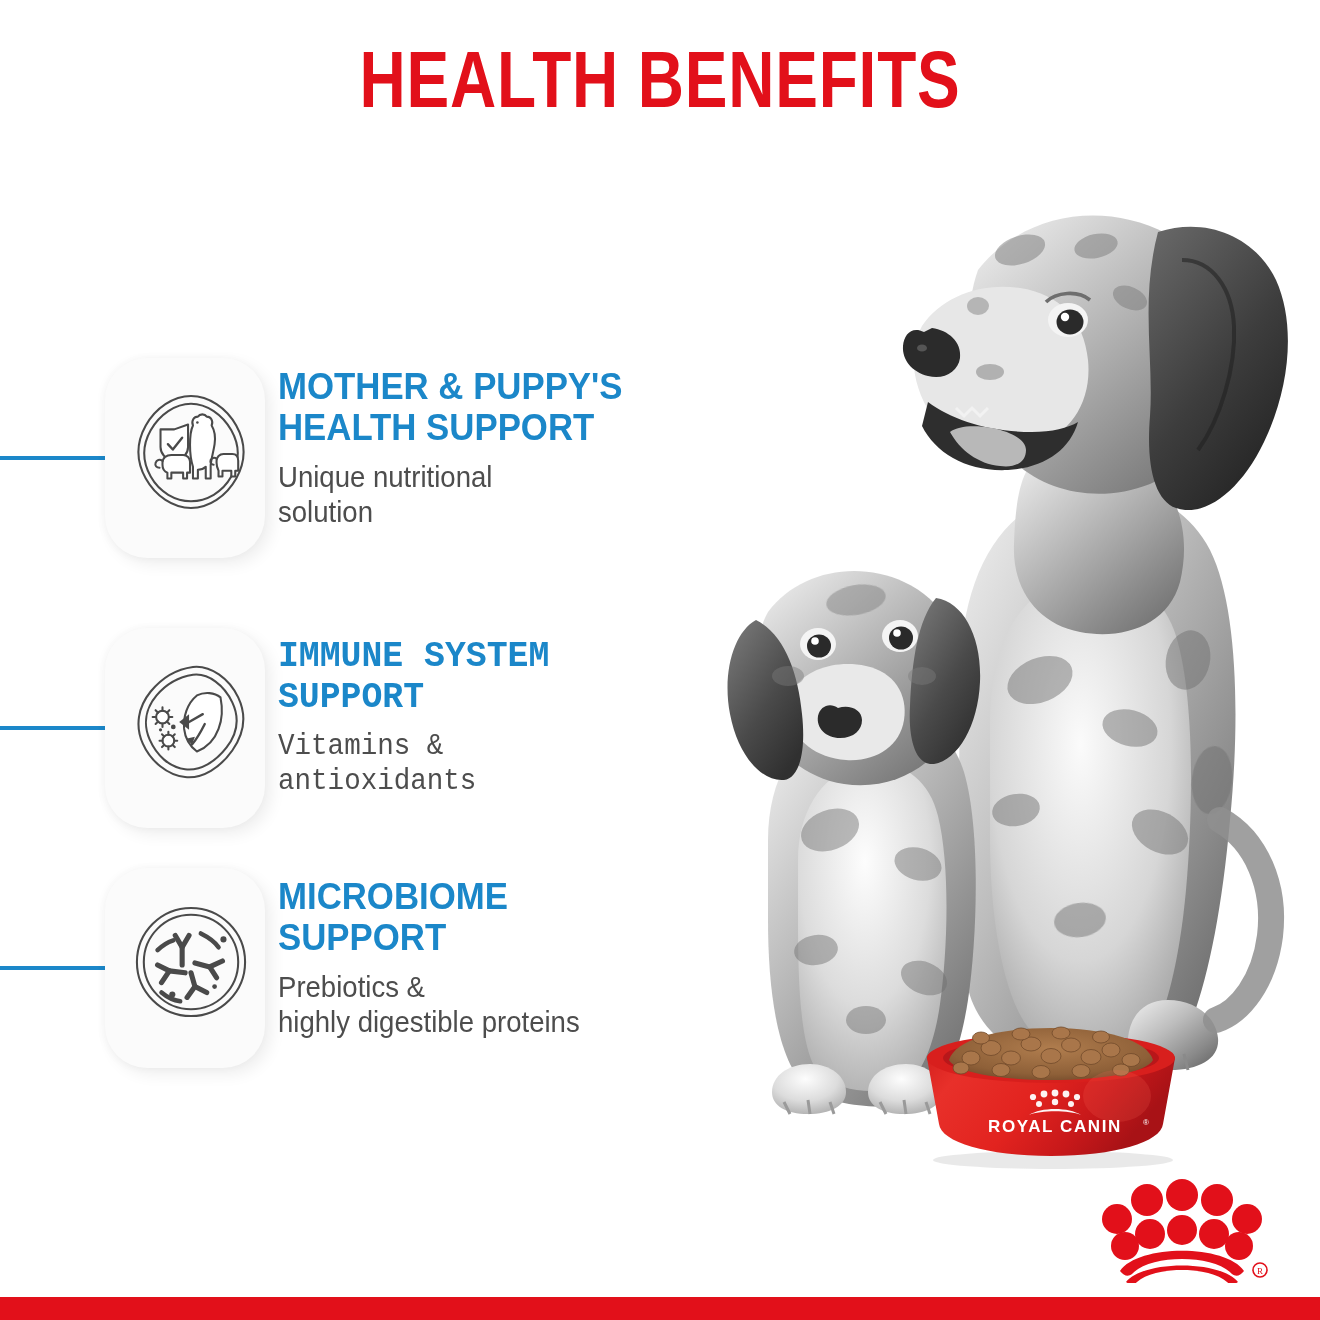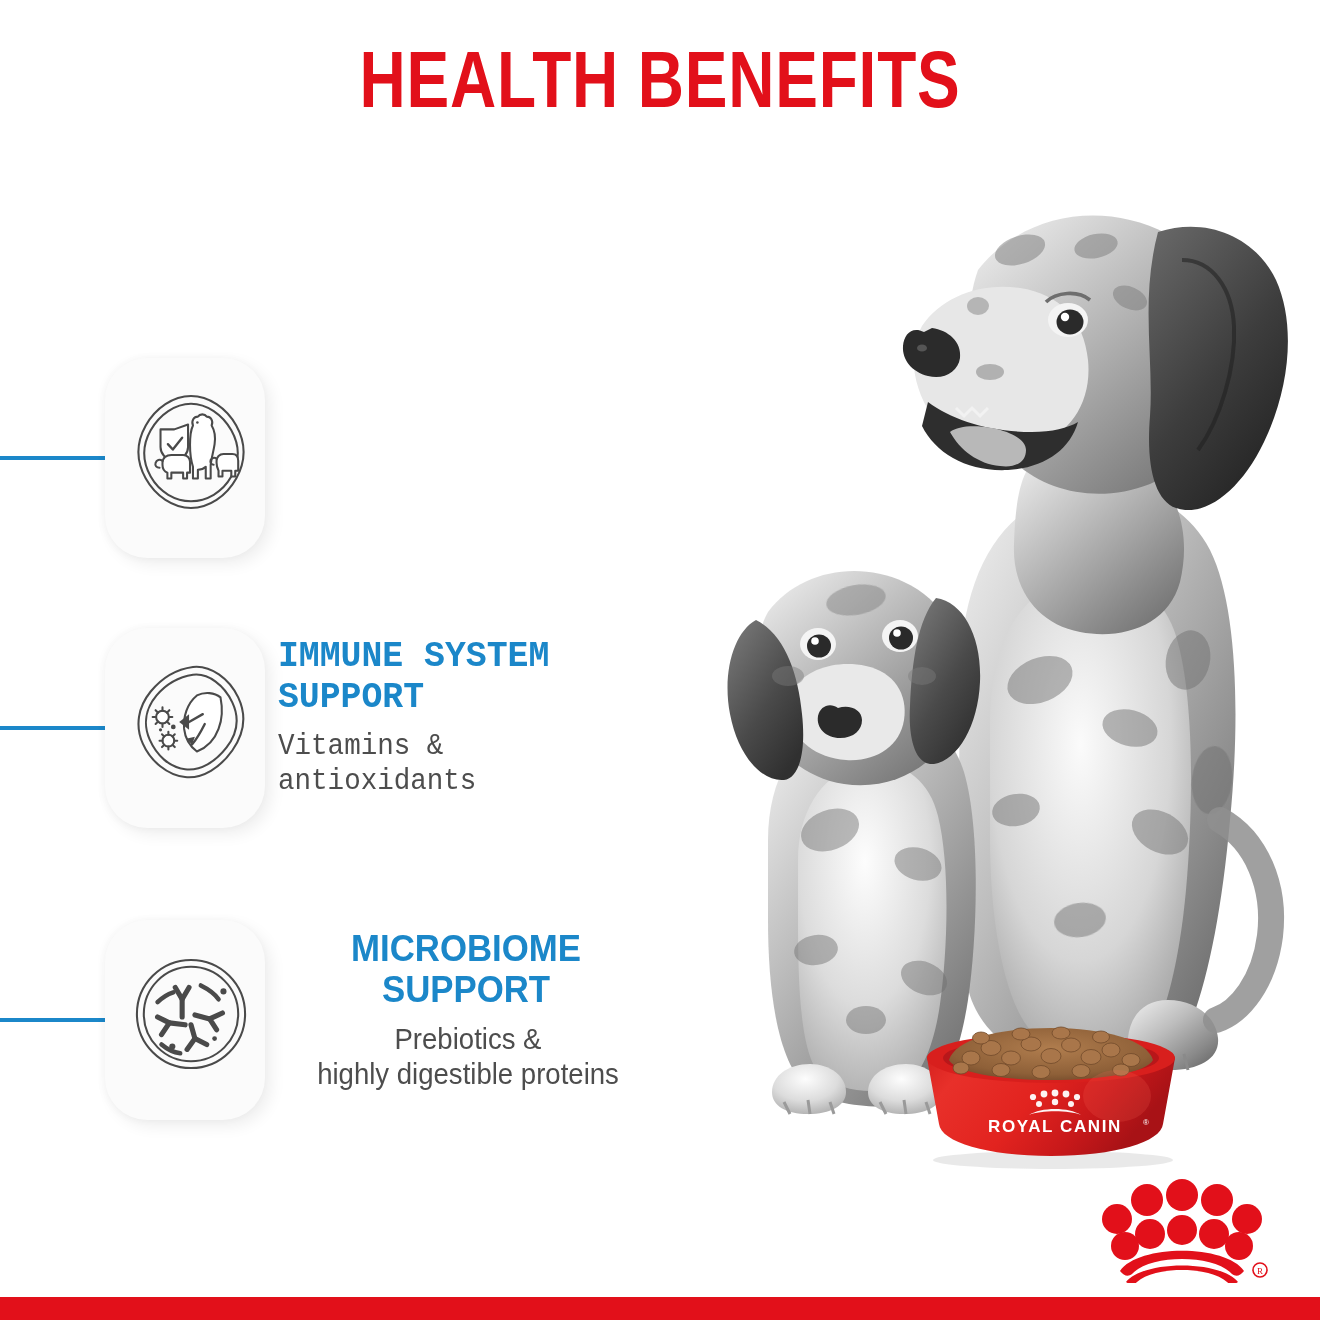--- a/index.html
+++ b/index.html
@@ -22,21 +22,21 @@
     transform:scaleX(0.80);
     transform-origin:50% 50%;
     line-height:1.05;
     white-space:nowrap;
   }
 
   
   .benefit{position:absolute;left:0;width:700px;height:230px;}
   .b1{top:358px;}
   .b2{top:628px;font-family:Liberation Mono, monospace;}
-  .b3{top:920px;text-align:center;}
+  .b3{top:868px;}
 
   .connector{
     position:absolute;left:0;top:100px;width:107px;height:4px;
     background:#1B87C9;
   }
   .b1 .connector{top:98px;}
   .b2 .connector{top:98px;}
   .b3 .connector{top:98px;}
 
   .card{
@@ -131,20 +131,26 @@
           <path d="M31 72 C28 70 25 71 24 74 C23 77 25 79 28 79"></path>
 
           <path d="M86 72 C86 68 89 65 93 65 L102 65 C106 65 108 68 108 72
                    L108 82 L105 82 L105 88 L101 88 L101 82 L92 82 L92 88 L88 88 L88 82
                    C87 80 86 77 86 74 Z" fill="#ffffff"></path>
           <path d="M86 70 C84 68 81 69 80 71 C79 74 81 76 83 76"></path>
         </svg>
       </div>
     </div>
 
+    <div class="texts">
+      <div class="head">MOTHER &amp; PUPPY'S
+HEALTH SUPPORT</div>
+      <div class="sub">Unique nutritional
+solution</div>
+    </div>
   </div>
 
   <div class="benefit b2">
     <div class="connector"></div>
 
     <div class="card">
       <div class="icon-wrap">
         <svg viewBox="0 0 120 126" fill="none" stroke="#4A4A4A" stroke-width="2.1" stroke-linecap="round" stroke-linejoin="round">
 
           <path d="M62 7 C80 5 99 19 108 38 C117 57 114 75 102 92 C90 109 72 121 54 119

